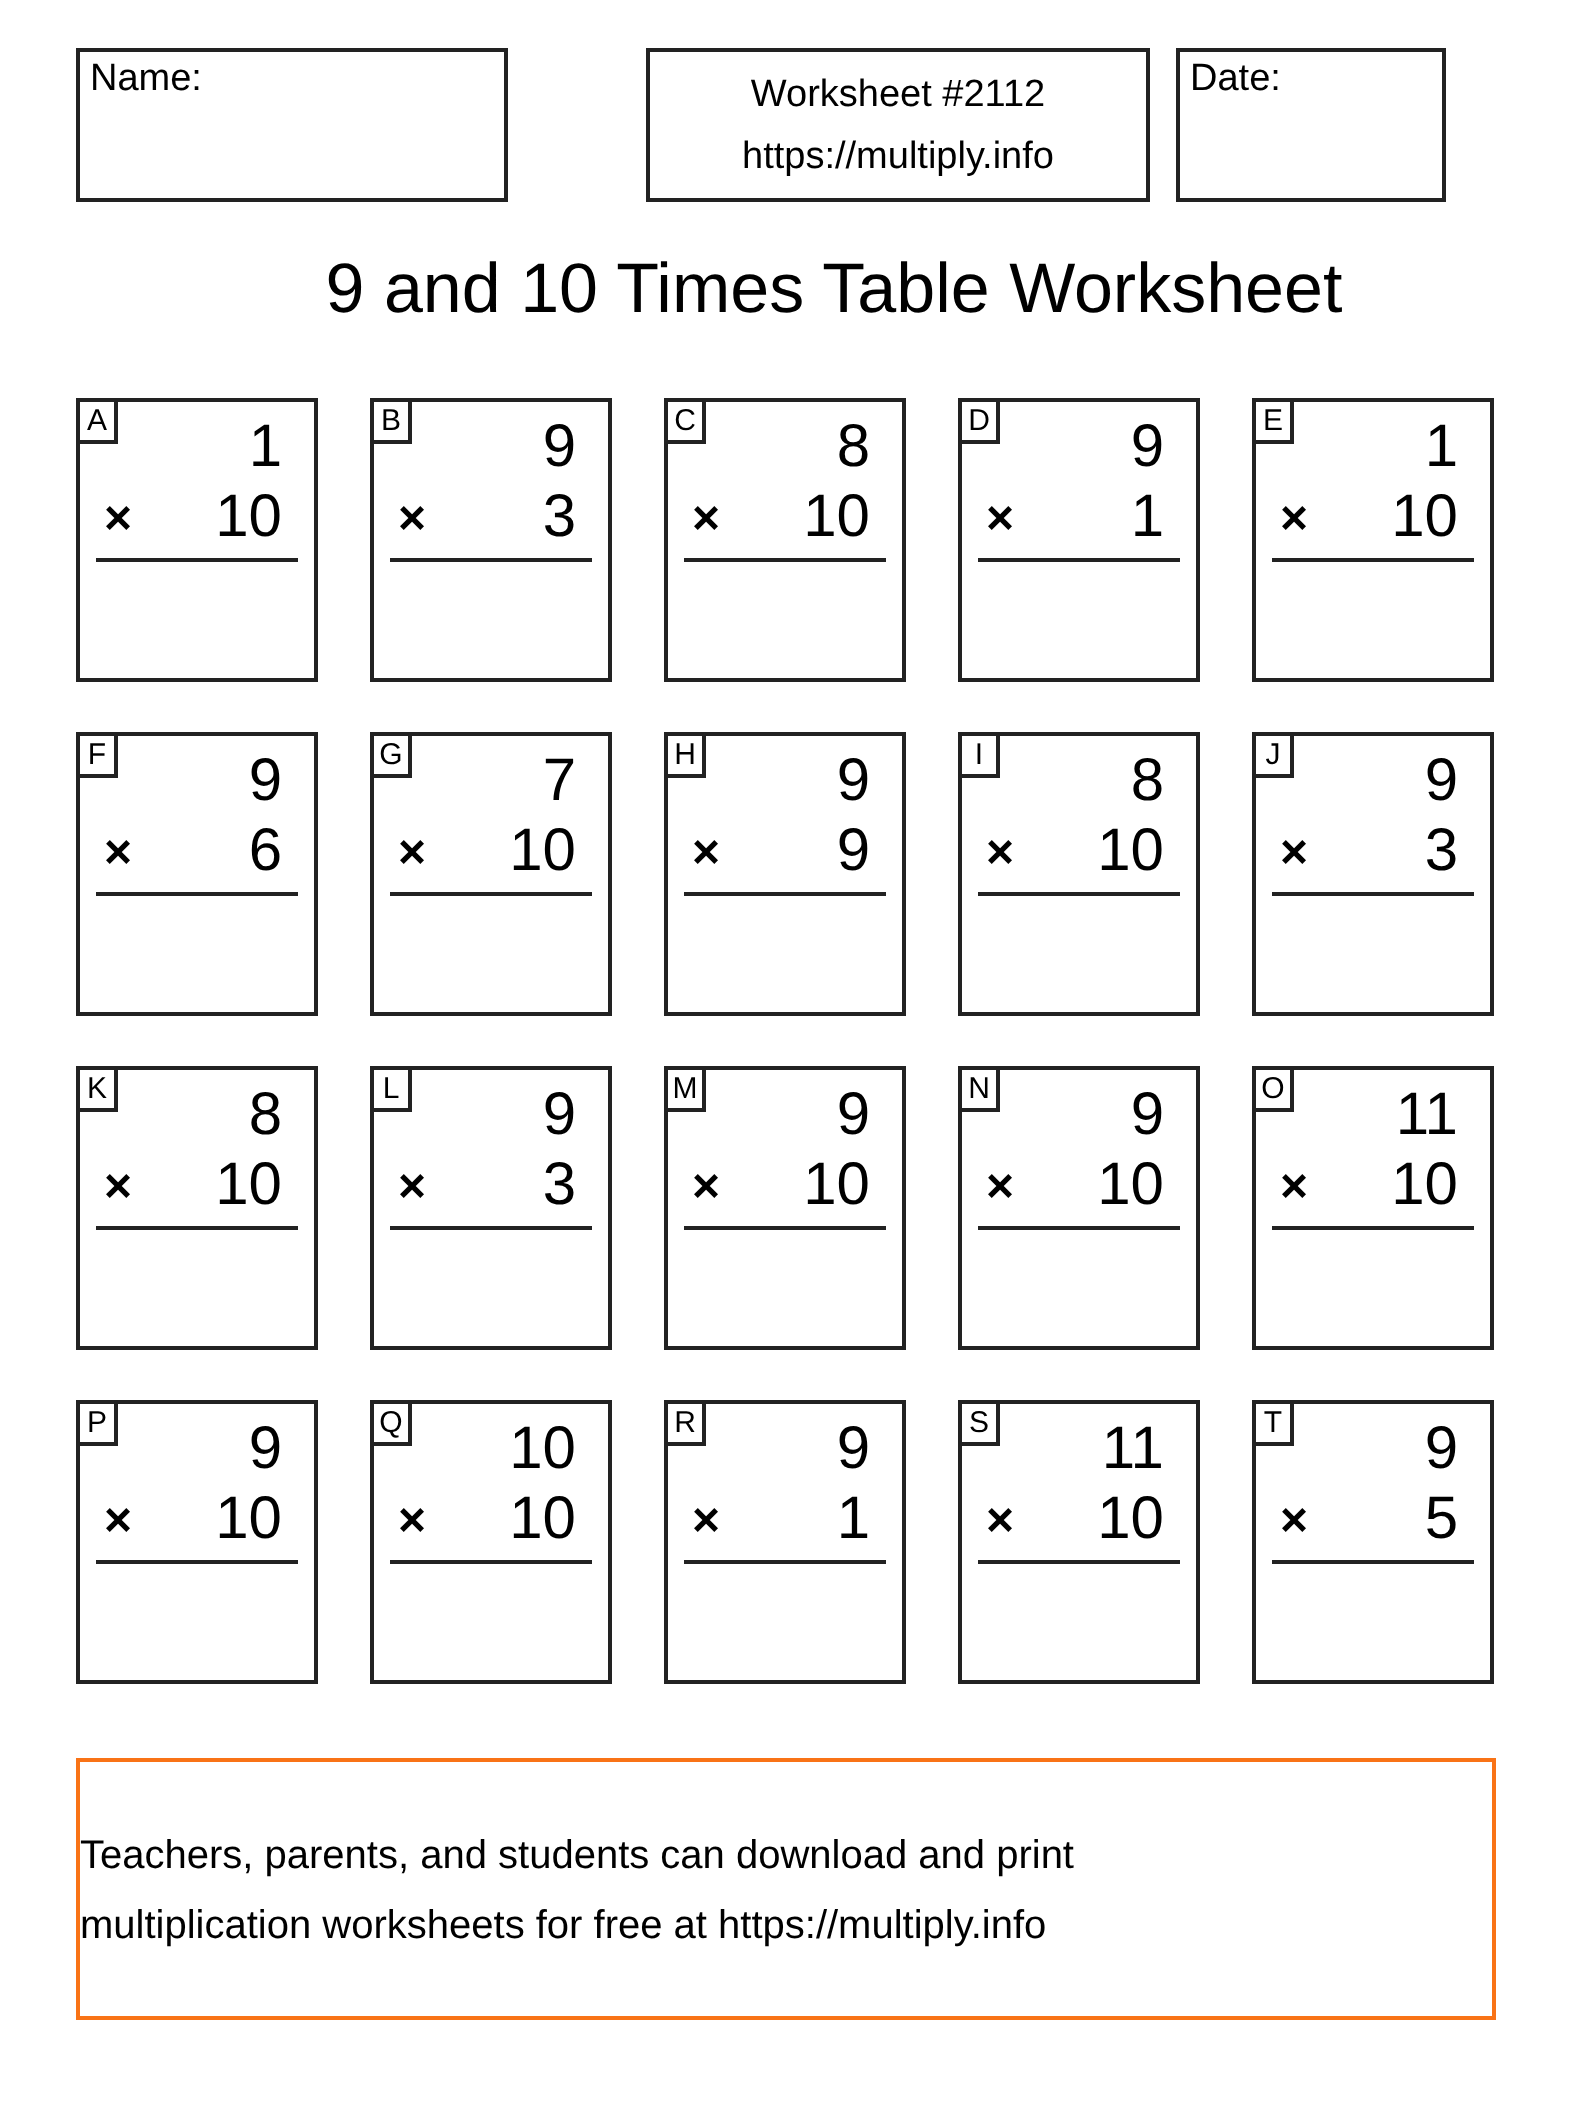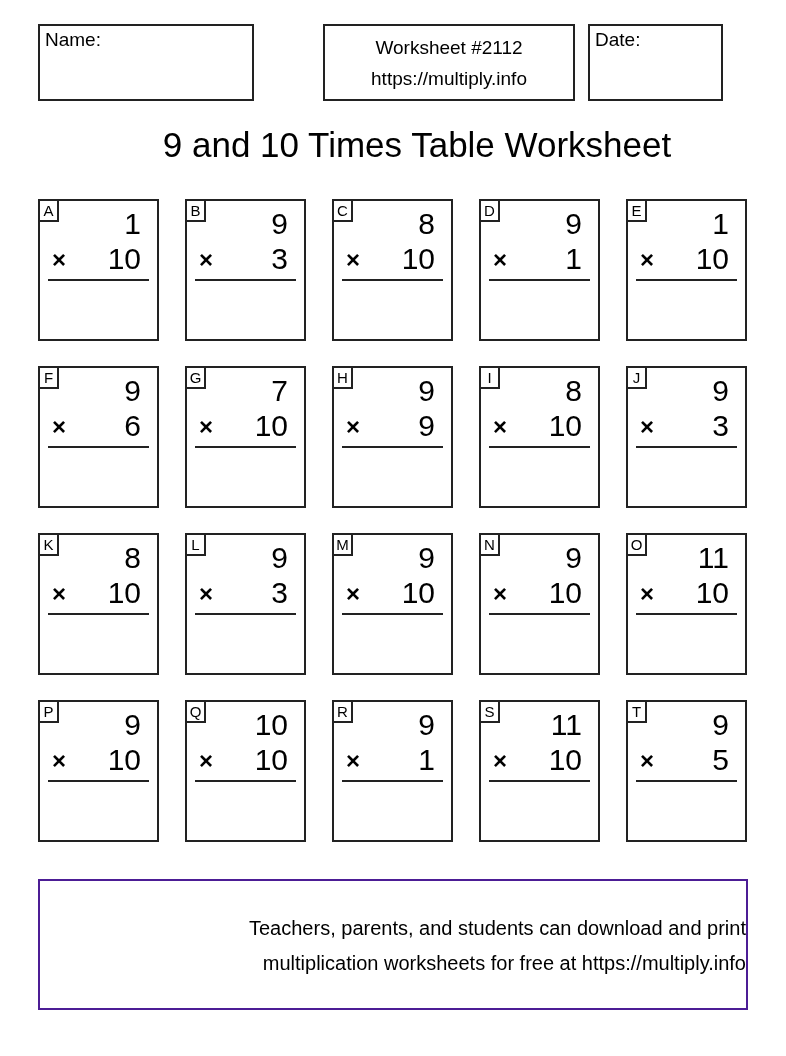--- a/index.html
+++ b/index.html
@@ -12,21 +12,21 @@
     .hlabel { position: absolute; left: 5px; top: 3px; font-size: 19px; }
     .ws-line1 { position: absolute; left: 0; right: 0; top: 11px; font-size: 19px; text-align: center; }
     .ws-line2 { position: absolute; left: 0; right: 0; top: 42px; font-size: 19px; }
     .title { position: absolute; left: 0; width: 786px; top: 125px; text-align: center; font-size: 35px; padding-left: 48px; }
     .problem { position: absolute; width: 121px; height: 142px; border: 2px solid #222; background: #fff; }
     .plabel { position: absolute; left: -2px; top: -2px; width: 21px; height: 23px; border: 2px solid #222; font-size: 15px; line-height: 19px; text-align: center; background: #fff; }
     .num-top { position: absolute; right: 16px; top: 6px; font-size: 30px; line-height: 34px; text-align: right; }
     .num-bot { position: absolute; right: 16px; top: 41px; font-size: 30px; line-height: 34px; text-align: right; }
     .times { position: absolute; left: 12px; top: 44px; font-size: 24px; line-height: 30px; font-weight: bold; }
     .rule { position: absolute; left: 8px; right: 8px; top: 78px; height: 2px; background: #222; }
-    .footer { position: absolute; left: 38px; top: 879px; width: 710px; height: 131px; border: 2px solid #4c1d95; text-align: right; }
+    .footer { position: absolute; left: 38px; top: 879px; width: 710px; height: 131px; border: 2px solid #f97316; text-align: left; }
     .footer-l1 { position: absolute; left: 0; right: 0; top: 36px; font-size: 20px; }
     .footer-l2 { position: absolute; left: 0; right: 0; top: 71px; font-size: 20px; }
   </style>
 </head>
 <body>
 
 <div class="hbox name-box">
   <span class="hlabel">Name:</span>
 </div>
 <div class="hbox ws-box">

